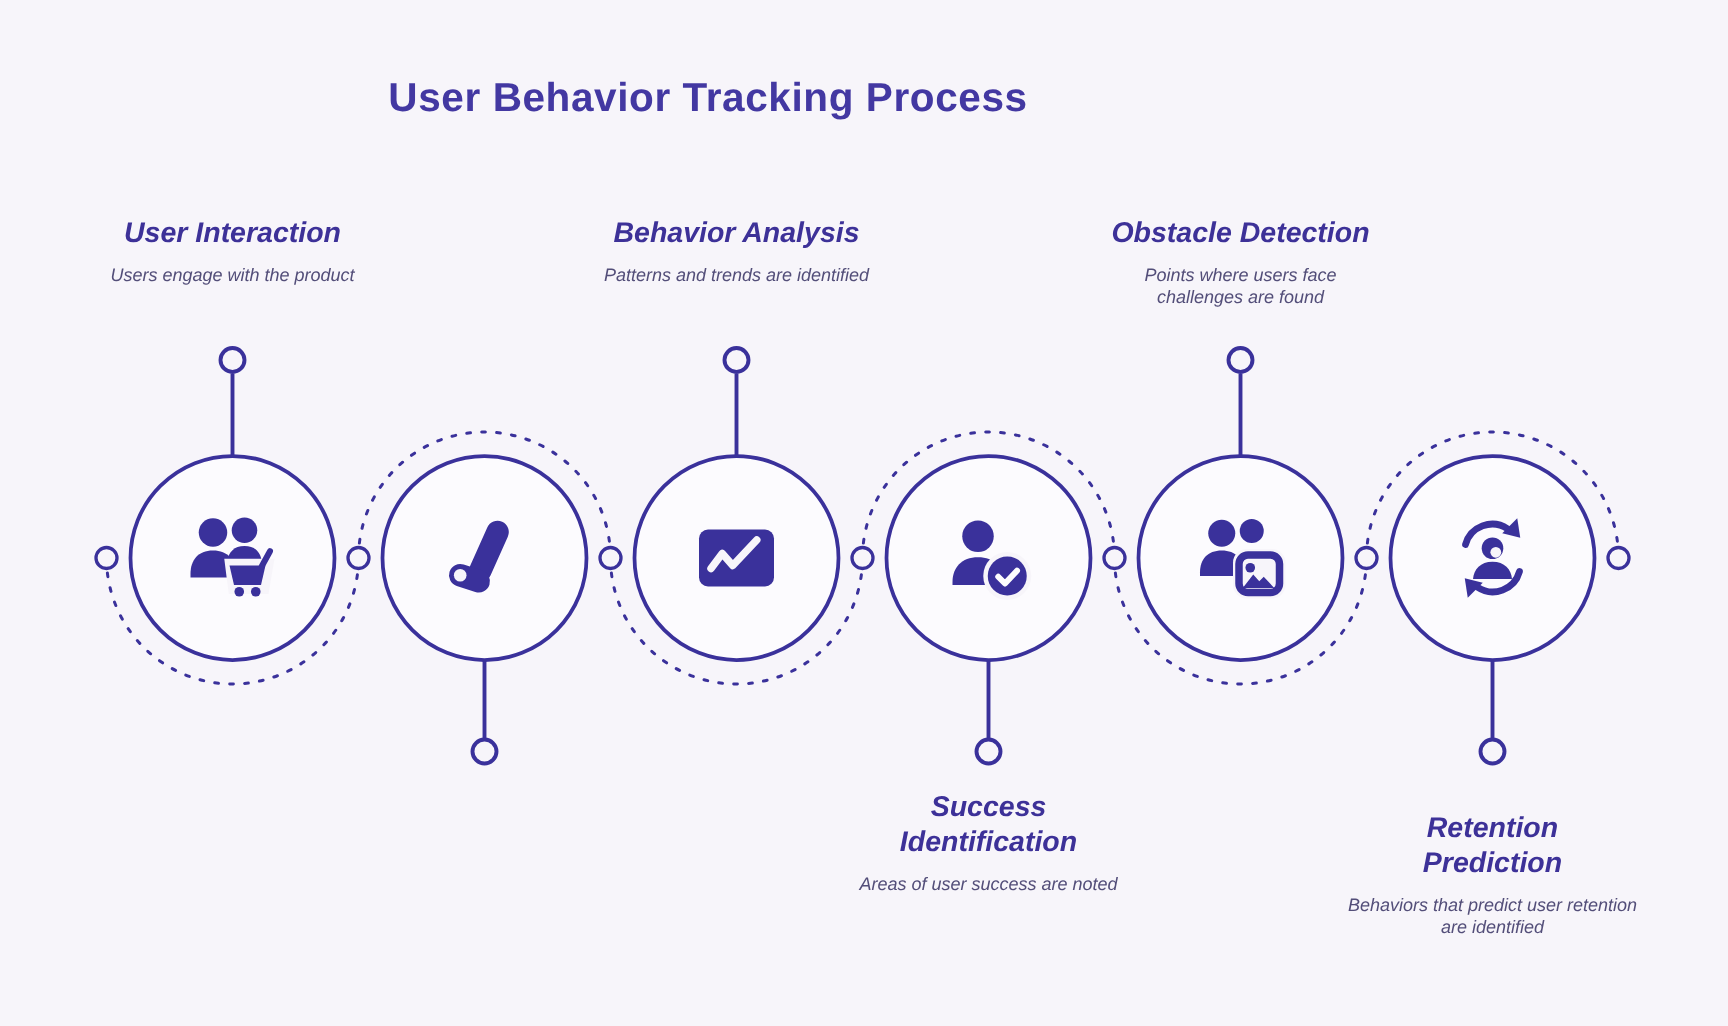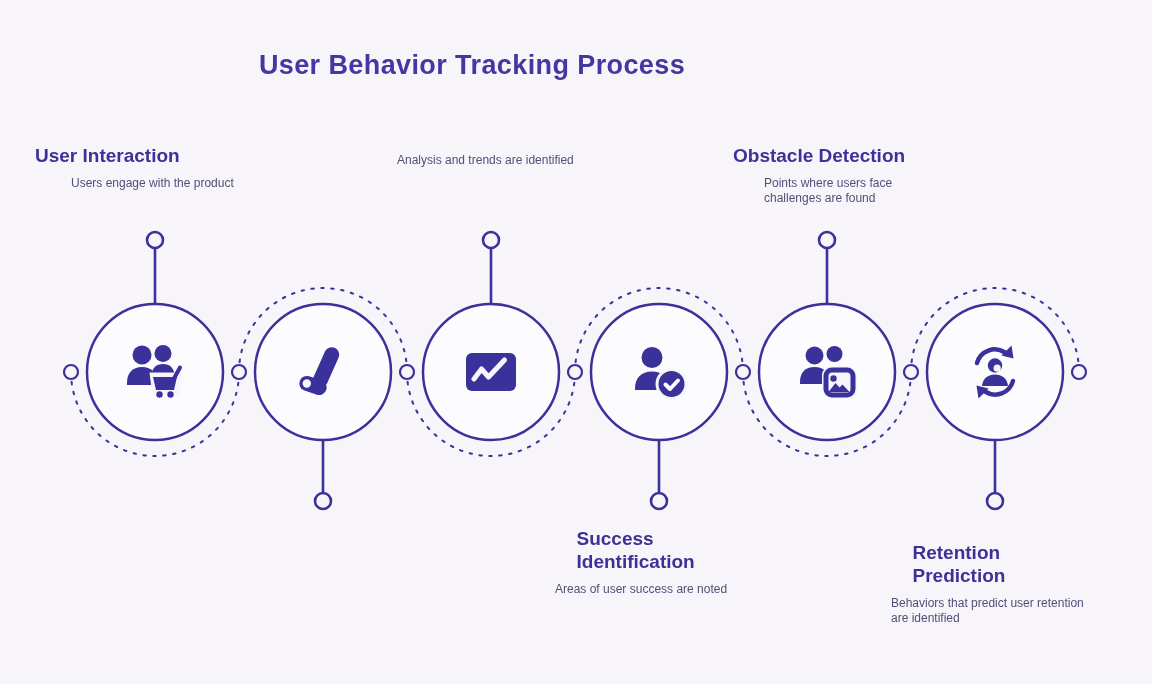--- a/index.html
+++ b/index.html
@@ -12,21 +12,21 @@
   .canvas{position:relative;width:1152px;height:684px;}
   .main-title{
     position:absolute;top:50px;left:0;width:944px;
     text-align:center;margin:0;
     font-size:27px;font-weight:bold;letter-spacing:.4px;
     color:#4338a2;
   }
   svg.flow{position:absolute;left:0;top:0;}
   .icon-wrap{position:absolute;width:64px;height:64px;}
   .label{
-    position:absolute;width:240px;
+    position:absolute;width:240px;text-align:center;font-style:italic;
   }
   .label h2{
     margin:0;font-size:19px;font-weight:bold;line-height:1.22;
     color:#3d3198;
   }
   .label p{
     margin:9px auto 0 auto;font-size:12px;line-height:1.25;
     color:#534e79;
   }
   .label.two-line h2{max-width:165px;margin:0 auto;}
@@ -159,29 +159,30 @@
     </svg>
   </div>
 
   <div class="label" style="left:35px;top:144px;">
     <h2>User Interaction</h2>
     <p style="max-width:168px;">Users engage with the product</p>
   </div>
 
 
   <div class="label" style="left:371px;top:144px;">
-    <p style="max-width:188px;">Analysis and trends are identified</p>
+    <h2>Behavior Analysis</h2>
+    <p style="max-width:188px;">Patterns and trends are identified</p>
   </div>
 
   <div class="label two-line" style="left:539px;top:527px;">
     <h2>Success Identification</h2>
     <p style="max-width:208px;">Areas of user success are noted</p>
   </div>
 
-  <div class="label" style="left:733px;top:144px;">
+  <div class="label" style="left:707px;top:144px;">
     <h2>Obstacle Detection</h2>
     <p style="max-width:178px;">Points where users face challenges are found</p>
   </div>
 
   <div class="label two-line" style="left:875px;top:541px;">
     <h2>Retention Prediction</h2>
     <p style="max-width:208px;">Behaviors that predict user retention are identified</p>
   </div>
 
 </div>

